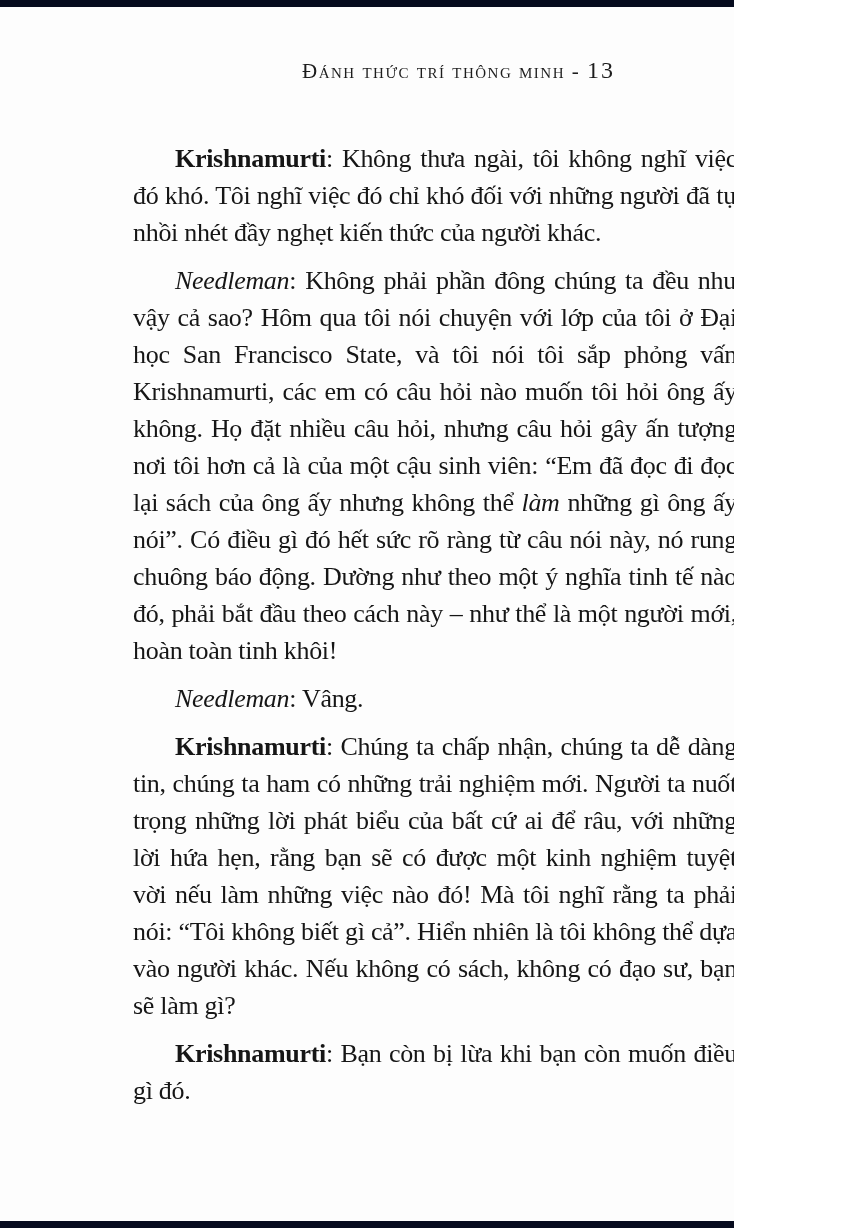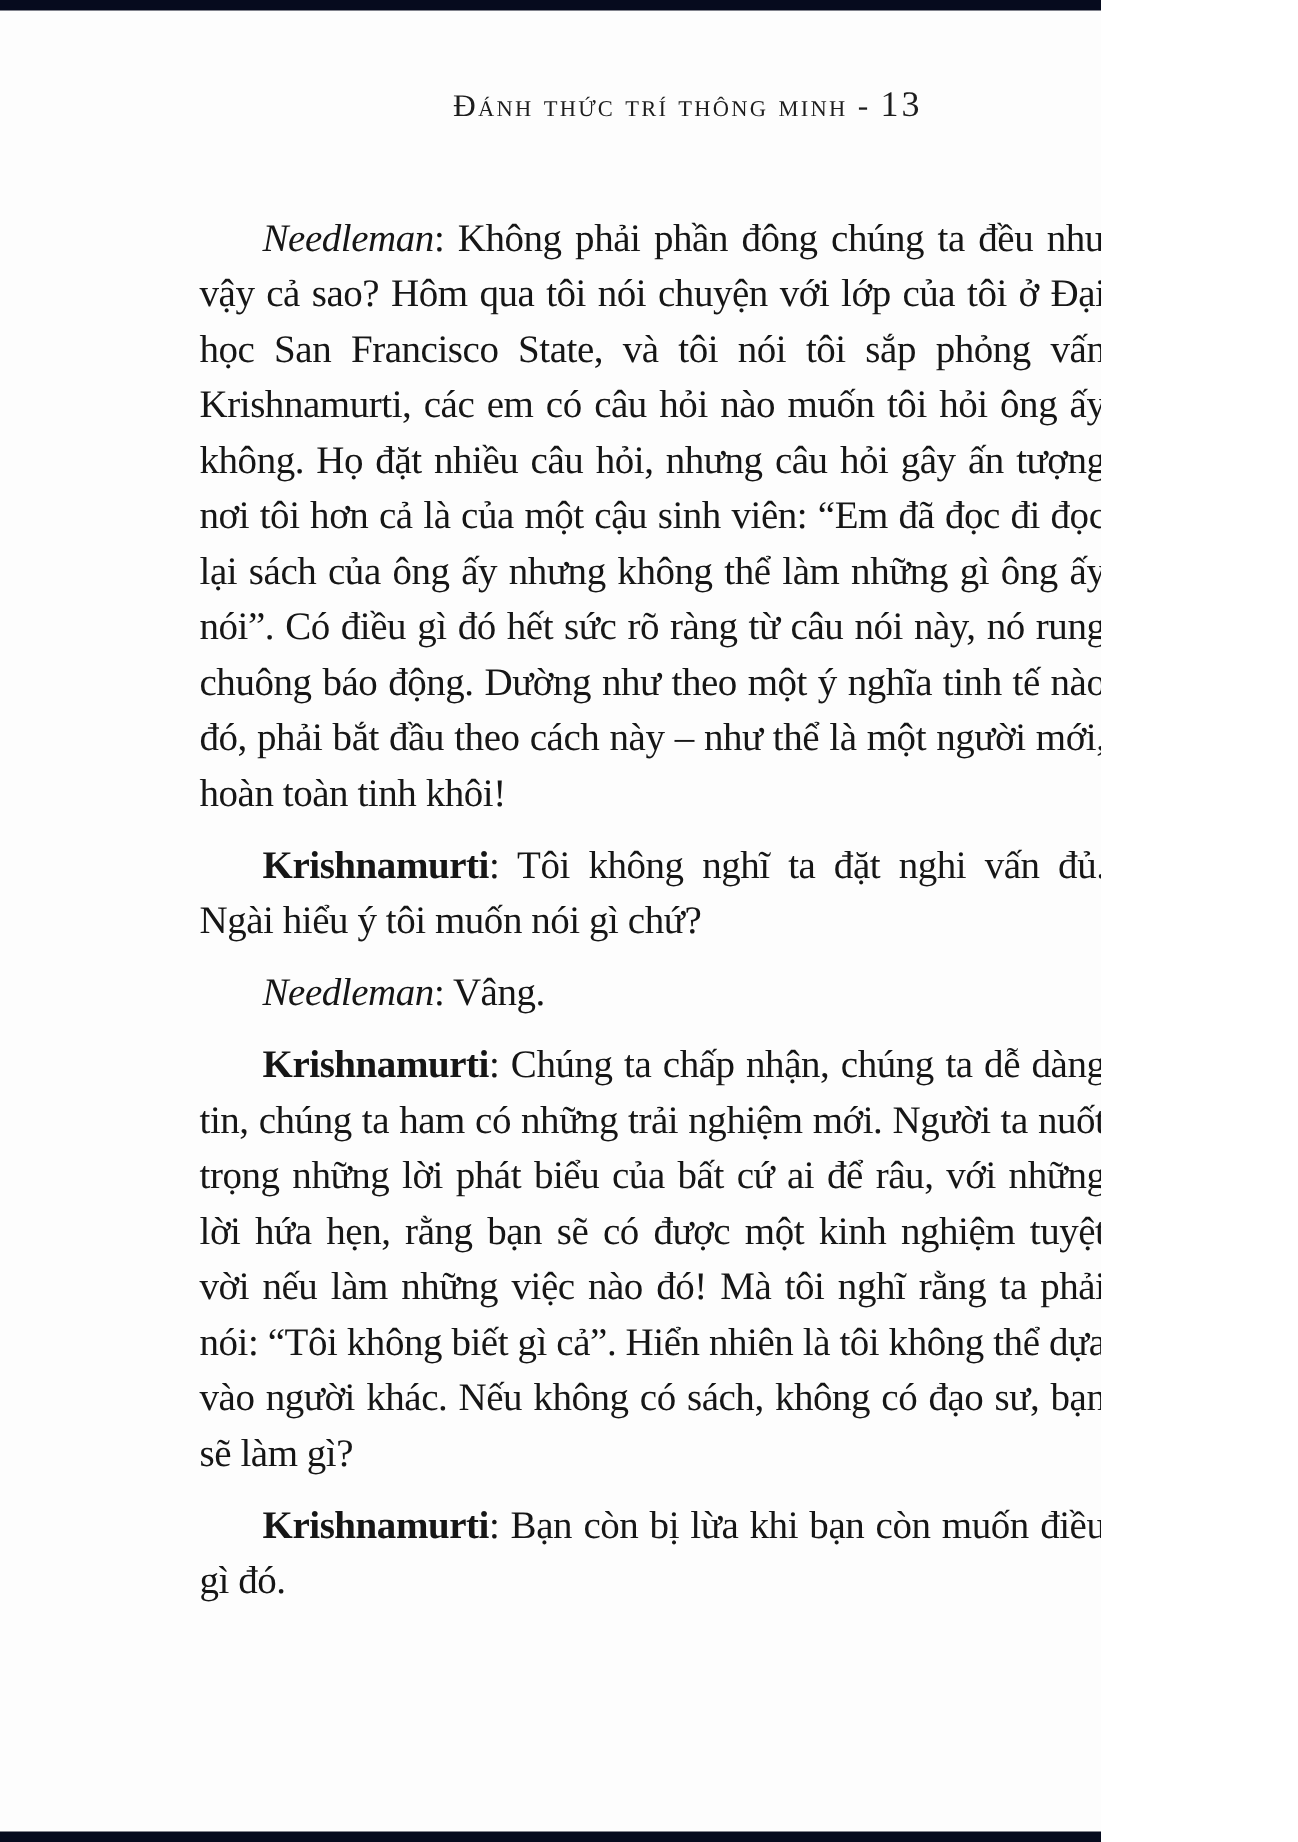--- a/index.html
+++ b/index.html
@@ -49,37 +49,37 @@
     line-height: 37px;
     text-align: justify;
     letter-spacing: -0.3px;
   }
   .para {
     margin: 0 0 11px 0;
     text-indent: 42px;
   }
   .speaker-bold { font-weight: bold; font-style: normal; }
   .speaker-italic { font-style: italic; font-weight: normal; margin-top: 12px; }
-  .seg-italic { }
+  .seg-italic { font-style: italic; }
 </style>
 </head>
 <body>
 
 <div class="page">
   <div class="edge-bar top"></div>
 
   <div class="running-head"><span>Đánh thức trí thông minh</span><span> <span>-</span> </span><span class="page-num">13</span>
   </div>
 
   <div class="content">
 
+    <p class="para"><span class="speaker-bold">Krishnamurti</span><span>: Không thưa ngài, tôi không nghĩ việc đó khó. Tôi nghĩ việc đó chỉ khó đối với những người đã tự nhồi nhét đầy nghẹt kiến thức của người khác.</span></p>
 
     <p class="para"><span class="speaker-italic">Needleman</span><span>: Không phải phần đông chúng ta đều như vậy cả sao? Hôm qua tôi nói chuyện với lớp của tôi ở Đại học San Francisco State, và tôi nói tôi sắp phỏng vấn Krishnamurti, các em có câu hỏi nào muốn tôi hỏi ông ấy không. Họ đặt nhiều câu hỏi, nhưng câu hỏi gây ấn tượng nơi tôi hơn cả là của một cậu sinh viên: “Em đã đọc đi đọc lại sách của ông ấy nhưng không thể </span><span class="seg-italic">làm</span><span> những gì ông ấy nói”. Có điều gì đó hết sức rõ ràng từ câu nói này, nó rung chuông báo động. Dường như theo một ý nghĩa tinh tế nào đó, phải bắt đầu theo cách này – như thể là một người mới, hoàn toàn tinh khôi!</span></p>
 
-    <p class="para"><span class="speaker-bold">Krishnamurti</span><span>: Tôi không nghĩ ta đặt nghi vấn đủ. Ngài hiểu ý tôi muốn nói gì chứ?</span></p>
 
     <p class="para"><span class="speaker-italic">Needleman</span><span>: Vâng.</span></p>
 
     <p class="para"><span class="speaker-bold">Krishnamurti</span><span>: Chúng ta chấp nhận, chúng ta dễ dàng tin, chúng ta ham có những trải nghiệm mới. Người ta nuốt trọng những lời phát biểu của bất cứ ai để râu, với những lời hứa hẹn, rằng bạn sẽ có được một kinh nghiệm tuyệt vời nếu làm những việc nào đó! Mà tôi nghĩ rằng ta phải nói: “Tôi không biết gì cả”. Hiển nhiên là tôi không thể dựa vào người khác. Nếu không có sách, không có đạo sư, bạn sẽ làm gì?</span></p>
 
 
     <p class="para"><span class="speaker-bold">Krishnamurti</span><span>: Bạn còn bị lừa khi bạn còn muốn điều gì đó.</span></p>
 
   </div>
 

